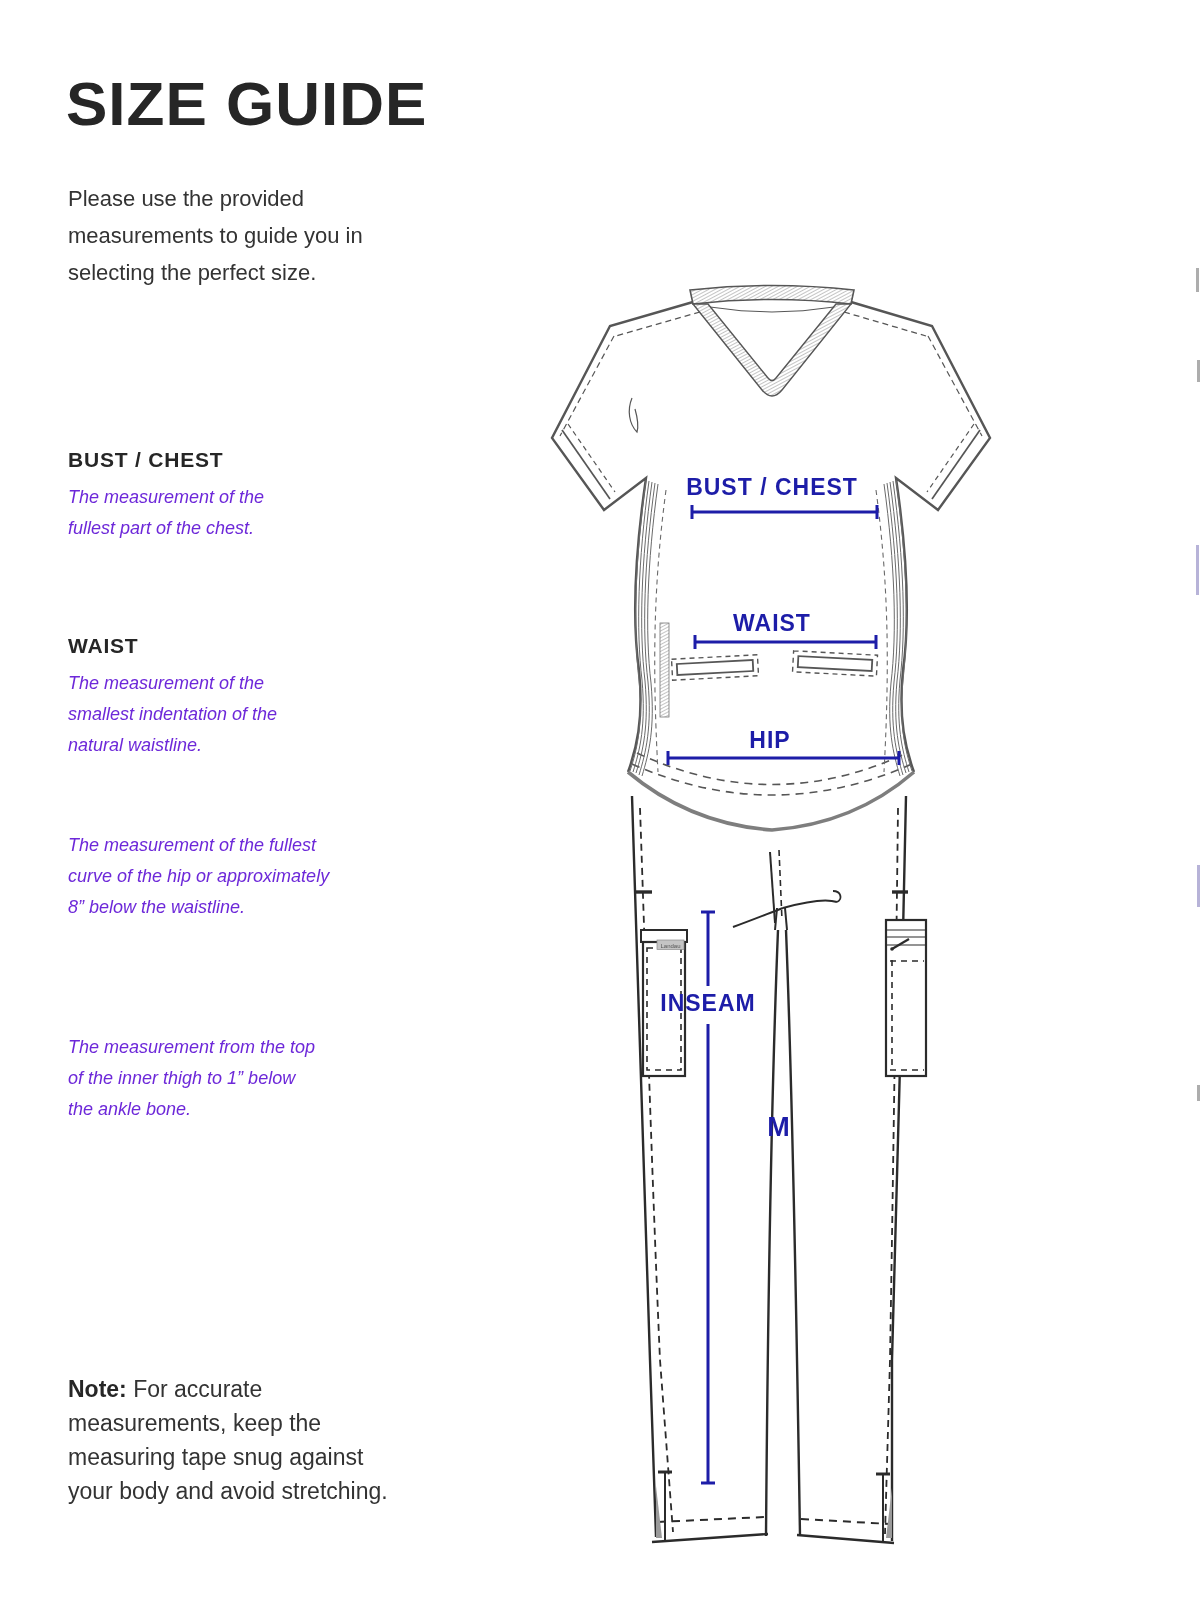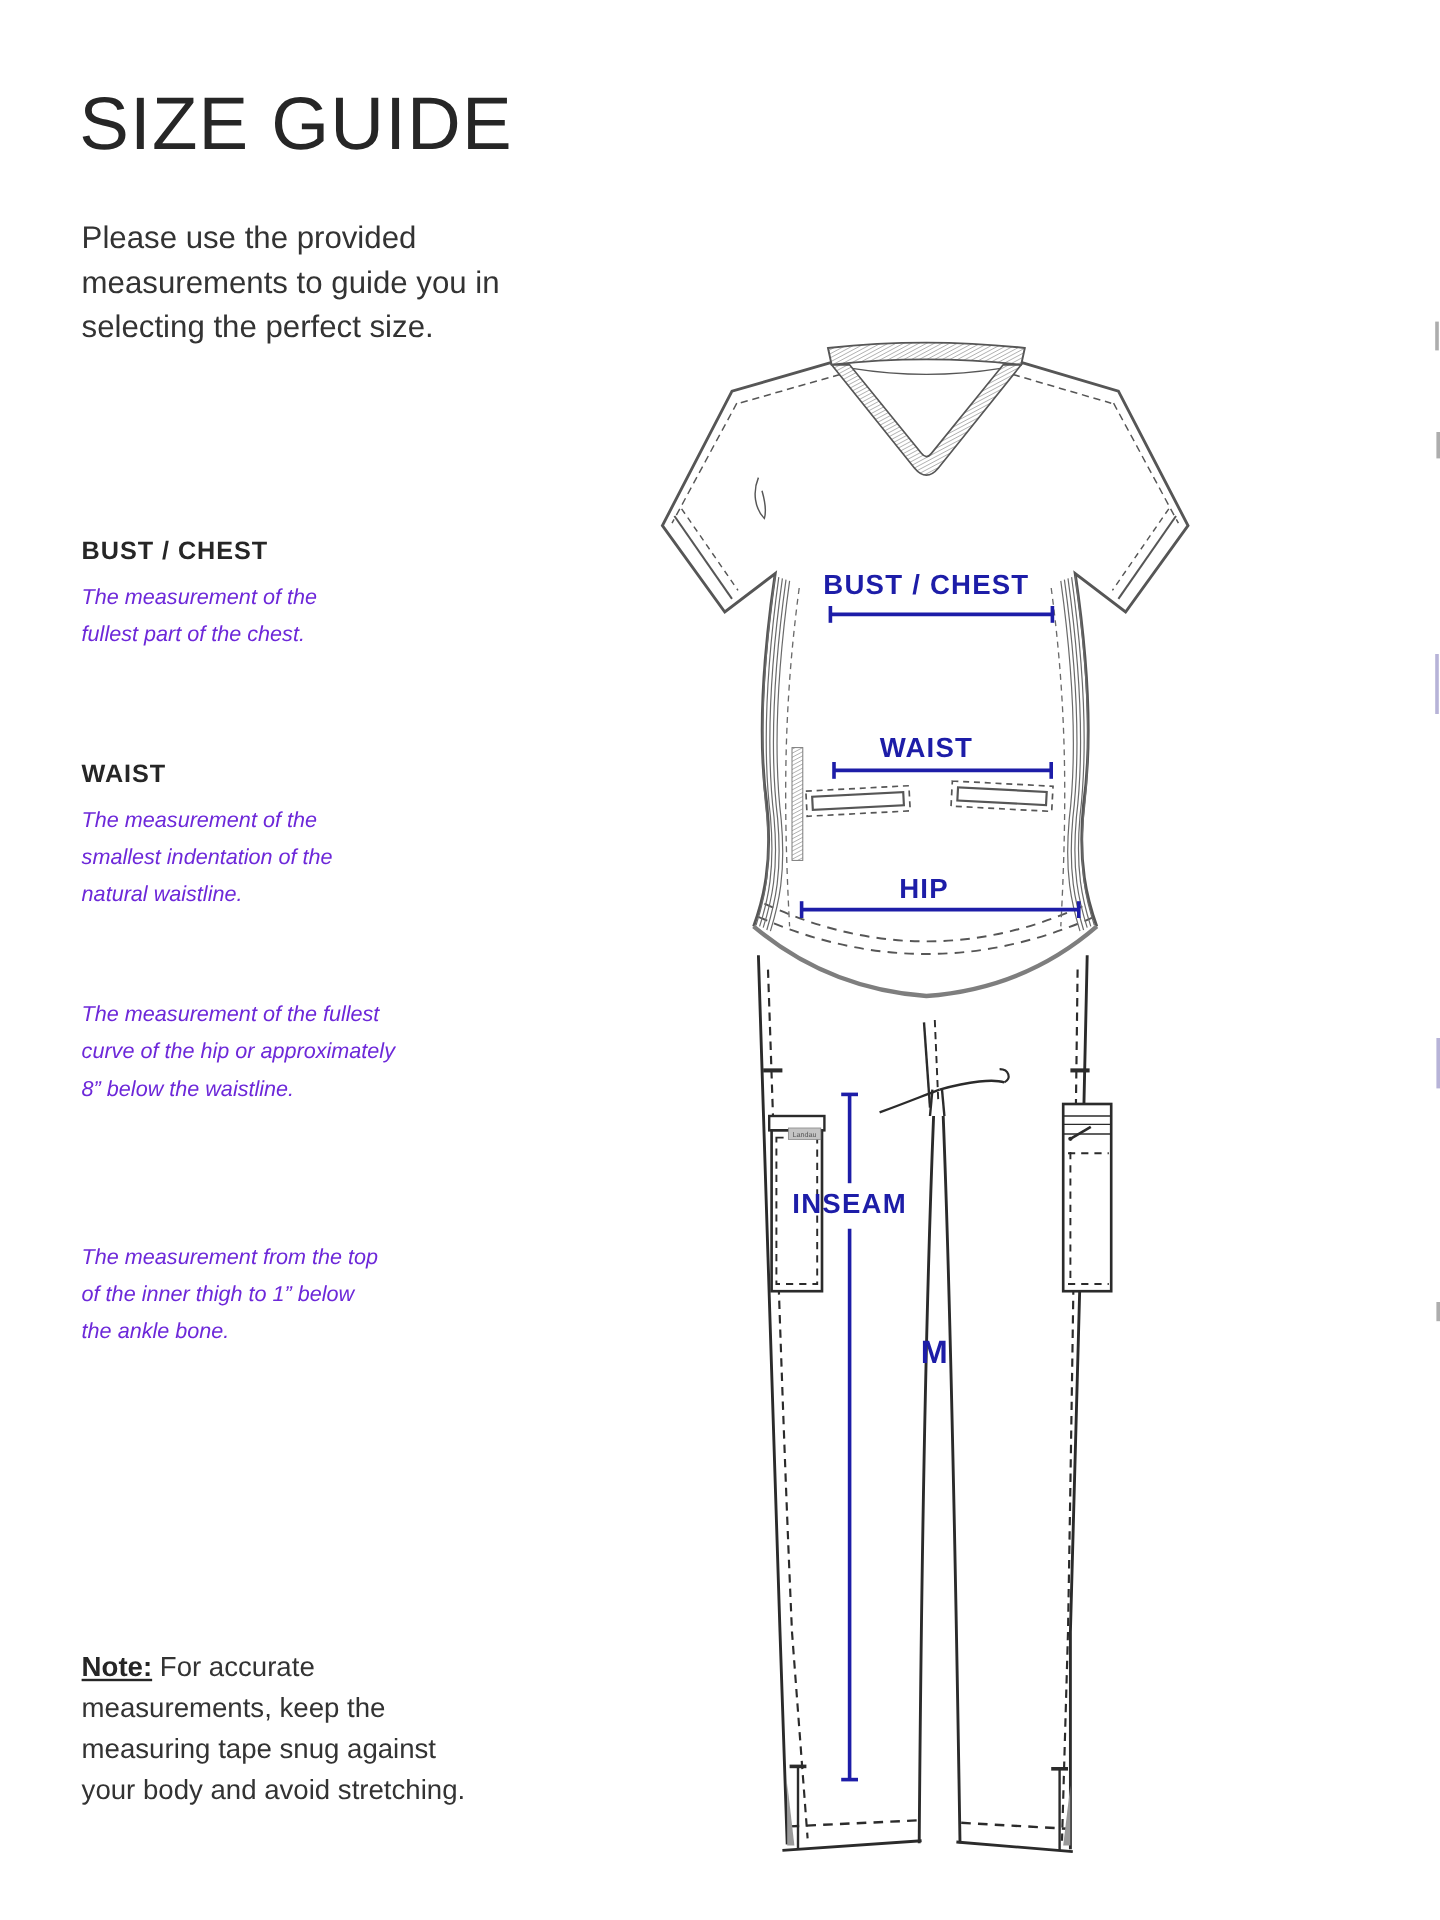--- a/index.html
+++ b/index.html
@@ -2,45 +2,45 @@
 <html><head>
 <meta charset="utf-8">
 <style>
   html,body{margin:0;padding:0;}
   body{
     width:1200px;height:1600px;position:relative;background:#ffffff;
     font-family:"Liberation Sans", sans-serif;color:#2e2e2e;overflow:hidden;
   }
   .abs{position:absolute;}
   .page-title{
-    left:66px;top:68px;font-size:62px;font-weight:400;letter-spacing:1px;
+    left:66px;top:68px;font-size:62px;font-weight:700;letter-spacing:1px;
     color:#262626;
   }
   .intro{
-    left:68px;top:180px;font-size:26px;line-height:37px;color:#333;
+    left:68px;top:180px;font-size:22px;line-height:37px;color:#333;
     white-space:pre-line;width:480px;
   }
   .section{left:68px;width:460px;}
   .section h3{
     margin:0;font-size:21px;font-weight:700;letter-spacing:0.8px;color:#262626;
   }
   .section p{
     margin:10px 0 0 0;font-size:18px;line-height:31px;color:#6d28d9;
     white-space:pre-line;
     font-style:italic;
   }
   .sec-bust{top:448px;}
   .sec-waist{top:634px;}
   .sec-hips{top:820px;}
   .sec-inseam{top:1022px;}
   .note{
     left:68px;top:1372px;font-size:23px;line-height:34px;color:#333;
     width:420px;white-space:pre-line;
   }
-  .note b{color:#262626;text-decoration:underline;}
+  .note b{color:#262626;}
   .diagram{left:540px;top:280px;width:460px;height:1290px;}
   .frag{background:none;border-left:3px solid #adadad;}
   .frag.purple{border-left-color:#b7b3d8;}
 </style>
 </head>
 <body>
 
 <div class="abs page-title">SIZE GUIDE</div>
 <div class="abs intro">Please use the provided
 measurements to guide you in

